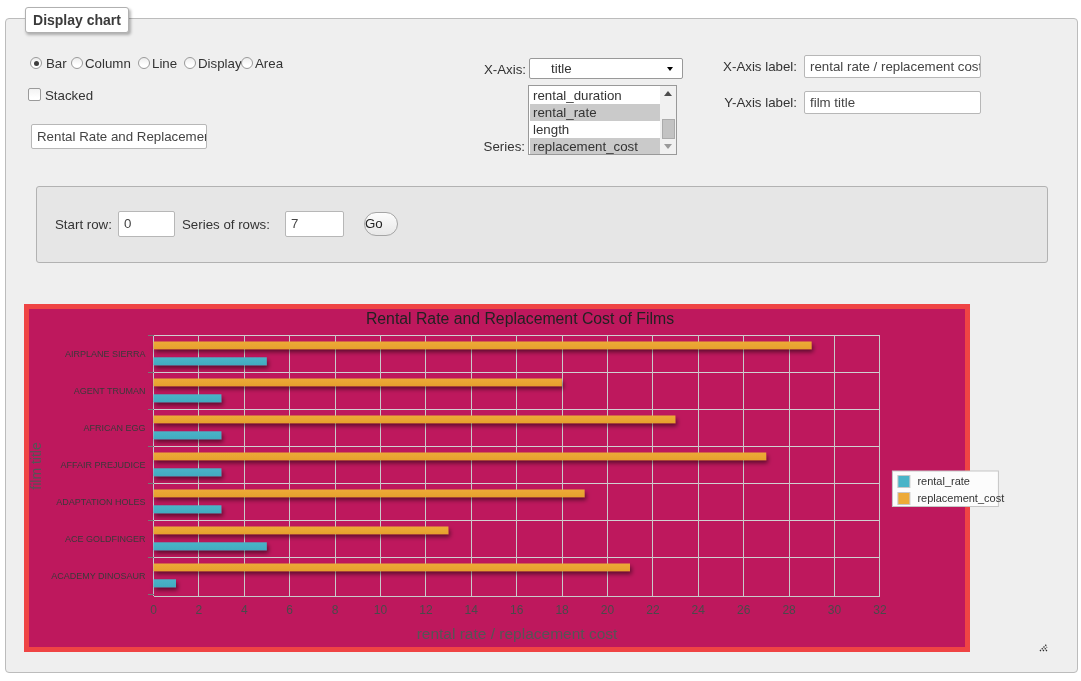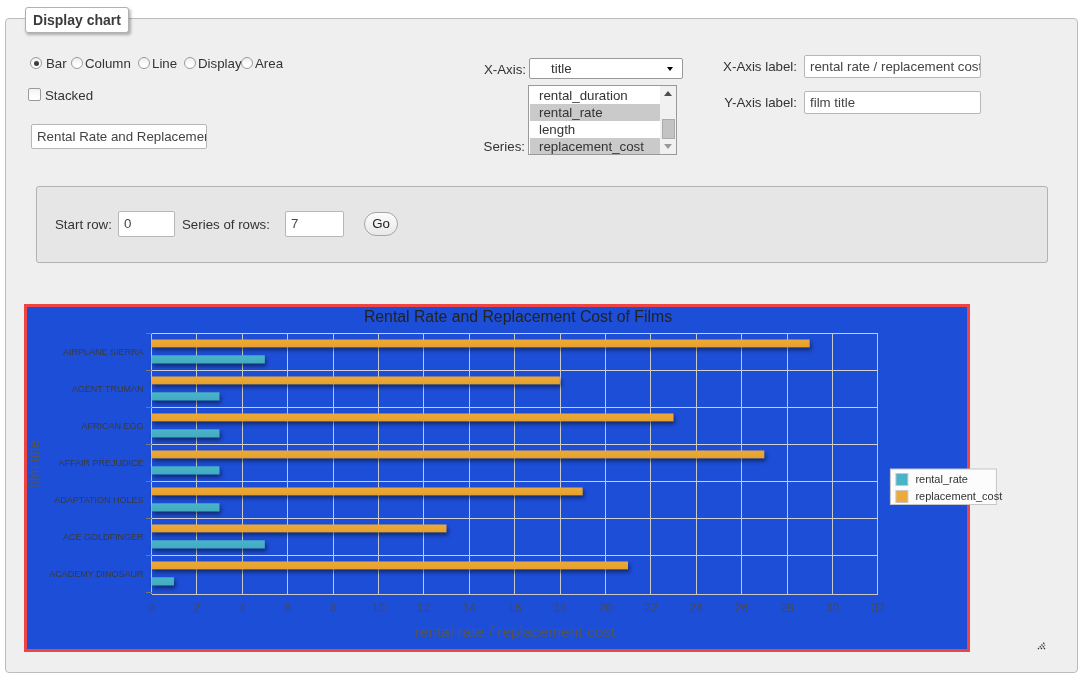--- a/index.html
+++ b/index.html
@@ -37,41 +37,41 @@
     background:#fff; border:1px solid #999; border-radius:2px;
     font-size:13.3px; color:#333; line-height:19px; padding-left:21px;
   }
   #sel .arr { position:absolute; right:9px; top:8px; width:0; height:0;
     border-left:3.5px solid transparent; border-right:3.5px solid transparent; border-top:4.5px solid #000; }
   #mlist {
     left:528px; top:85px; width:149px; height:70px;
     background:#fff; border:1px solid #999;
     font-size:13.3px; color:#333; overflow:hidden;
   }
-  .mrow { position:absolute; left:1px; width:130px; height:17px; line-height:17px; padding-left:9px; }
+  .mrow { position:absolute; left:1px; width:130px; height:17px; line-height:17px; padding-left:3px; }
   .mrow.selon { background:#cacaca; }
   #sbar { position:absolute; right:0; top:0; width:16px; height:68px; background:#f1f1f1; }
   .sbtn { position:absolute; left:0; width:16px; height:15px; background:#f1f1f1; }
   .sbtn::after { content:""; position:absolute; left:4px; top:5px; width:0; height:0;
     border-left:4px solid transparent; border-right:4px solid transparent; border-bottom:5px solid #4d4d4d; }
   .sbtn.dn::after { border-bottom:none; border-top:5px solid #9a9a9a; }
   #sthumb { position:absolute; left:1.5px; top:33px; width:13px; height:20px; background:#c3c3c3; border:1px solid #ababab; }
   #panel {
     left:36px; top:186px; width:1012px; height:77px;
     background:#e6e6e6; border:1px solid #b2b2b2; border-radius:3px;
   }
   #gobtn {
     left:364px; top:212px; width:34px; height:24px;
     border:1px solid #a5a5a5; border-radius:12px;
     background:linear-gradient(#fcfcfc,#e8e8e8);
-    font-size:13.3px; color:#222; text-align:center; line-height:22px;
+    font-size:13.3px; color:#222; line-height:22px;
   }
   #chart {
     left:24px; top:304px; width:946px; height:348px;
-    background:#1d4ed8; border:3px solid #ef4444;
+    background:#be185d; border:5px solid #ef4444;
   }
 </style>
 </head>
 <body>
   <div id="fieldset" class="abs"></div>
   <div id="legendbox" class="abs">Display chart</div>
 
   <div class="abs rad on" style="left:30px; top:57px;"></div>
   <div class="abs lbl" style="left:46px; top:56px;">Bar</div>
   <div class="abs rad" style="left:71px; top:57px;"></div>

